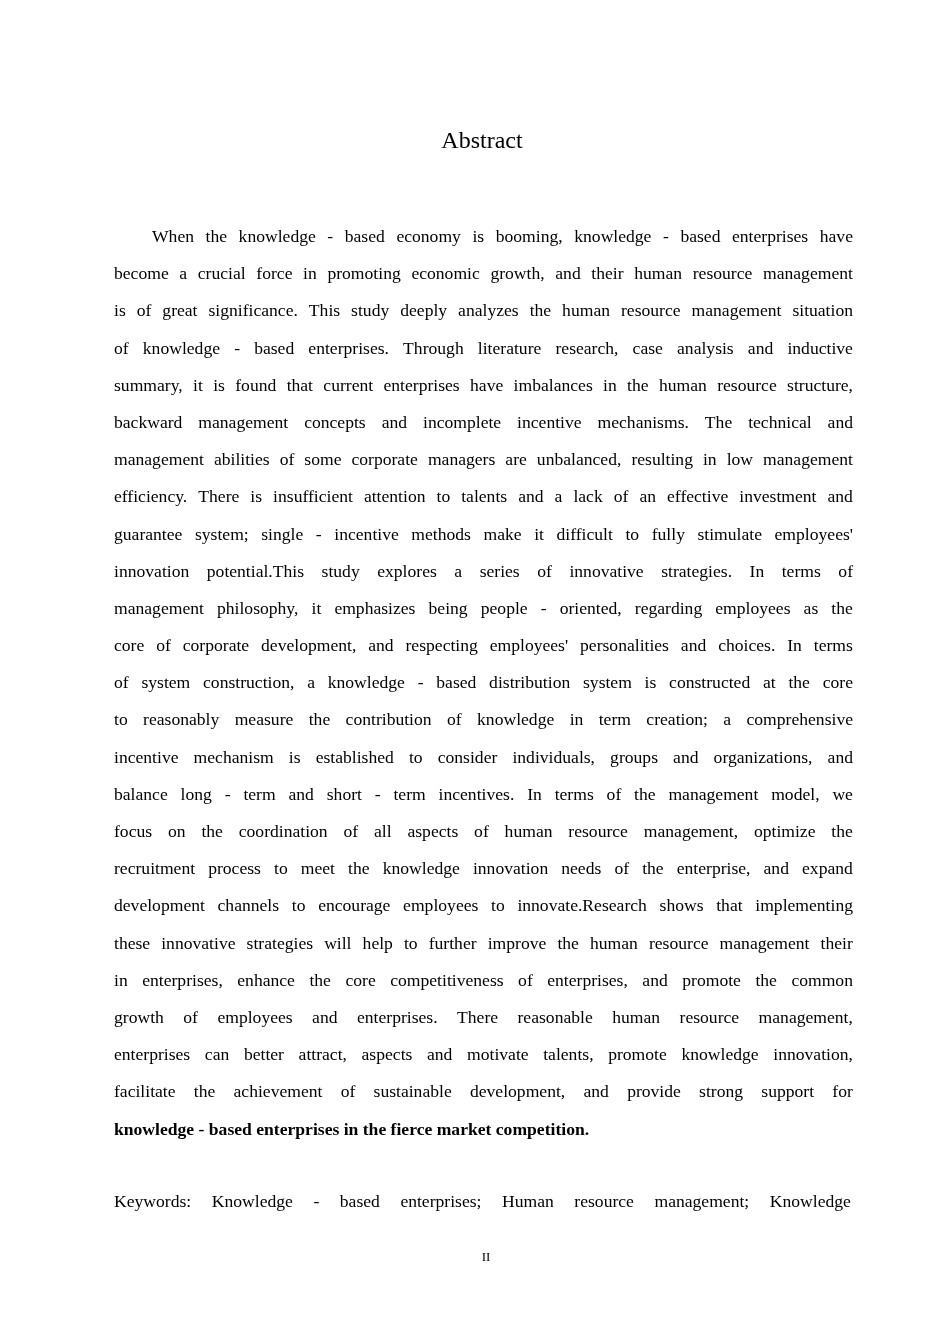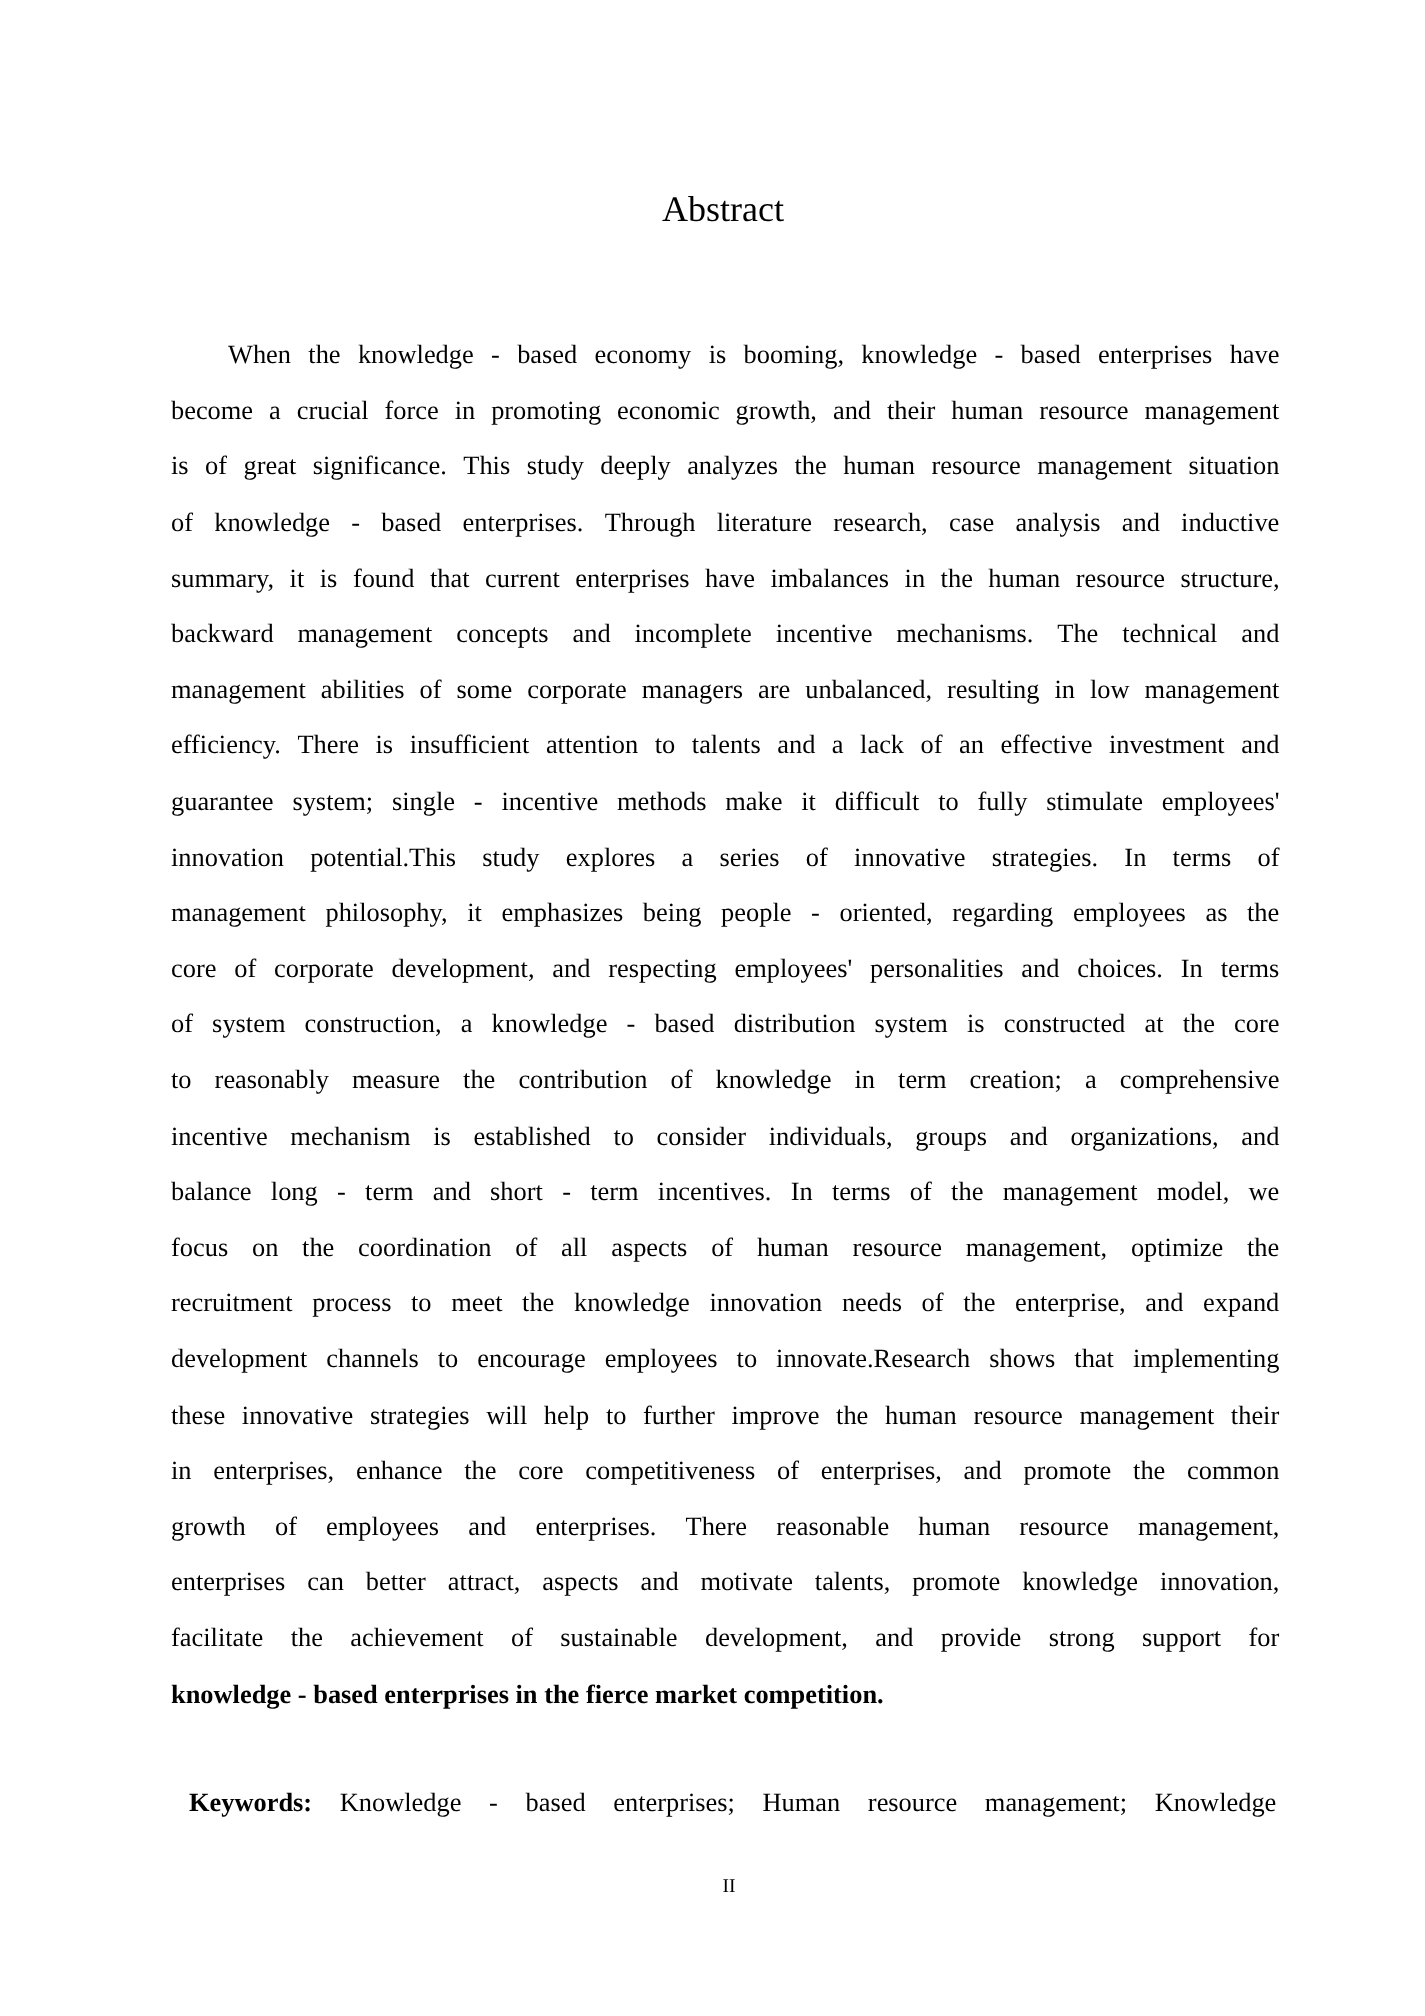--- a/index.html
+++ b/index.html
@@ -7,21 +7,21 @@
          font-family: "Liberation Serif", "DejaVu Serif", serif; color: #000; }
   .title { position: absolute; top: 124px; left: 0; width: 964px; text-align: center;
            font-size: 24px; line-height: 32px; }
   .body-text { position: absolute; left: 114px; top: 223px; width: 739px; font-size: 17.6px; }
   .line { display: block; height: 37.2px; line-height: 26px; text-align: justify;
           text-align-last: justify; white-space: nowrap; }
   .line.indent { padding-left: 38px; }
   .line.last { text-align-last: left; font-weight: bold; }
   .keywords { position: absolute; left: 114px; top: 1188px; width: 737px; font-size: 17.6px;
               line-height: 26px; text-align: justify; text-align-last: justify; white-space: nowrap; }
-  .keywords b { font-weight: bold; margin-left: 12px; }
+  .keywords b { font-weight: normal; }
   .page-num { position: absolute; top: 1249px; left: 0; width: 972px; text-align: center;
               font-size: 13px; line-height: 16px; }
   .jl { display: flex; justify-content: space-between; }
 </style>
 </head>
 <body>
 
 <div class="title">Abstract</div>
 
 <div class="body-text">

